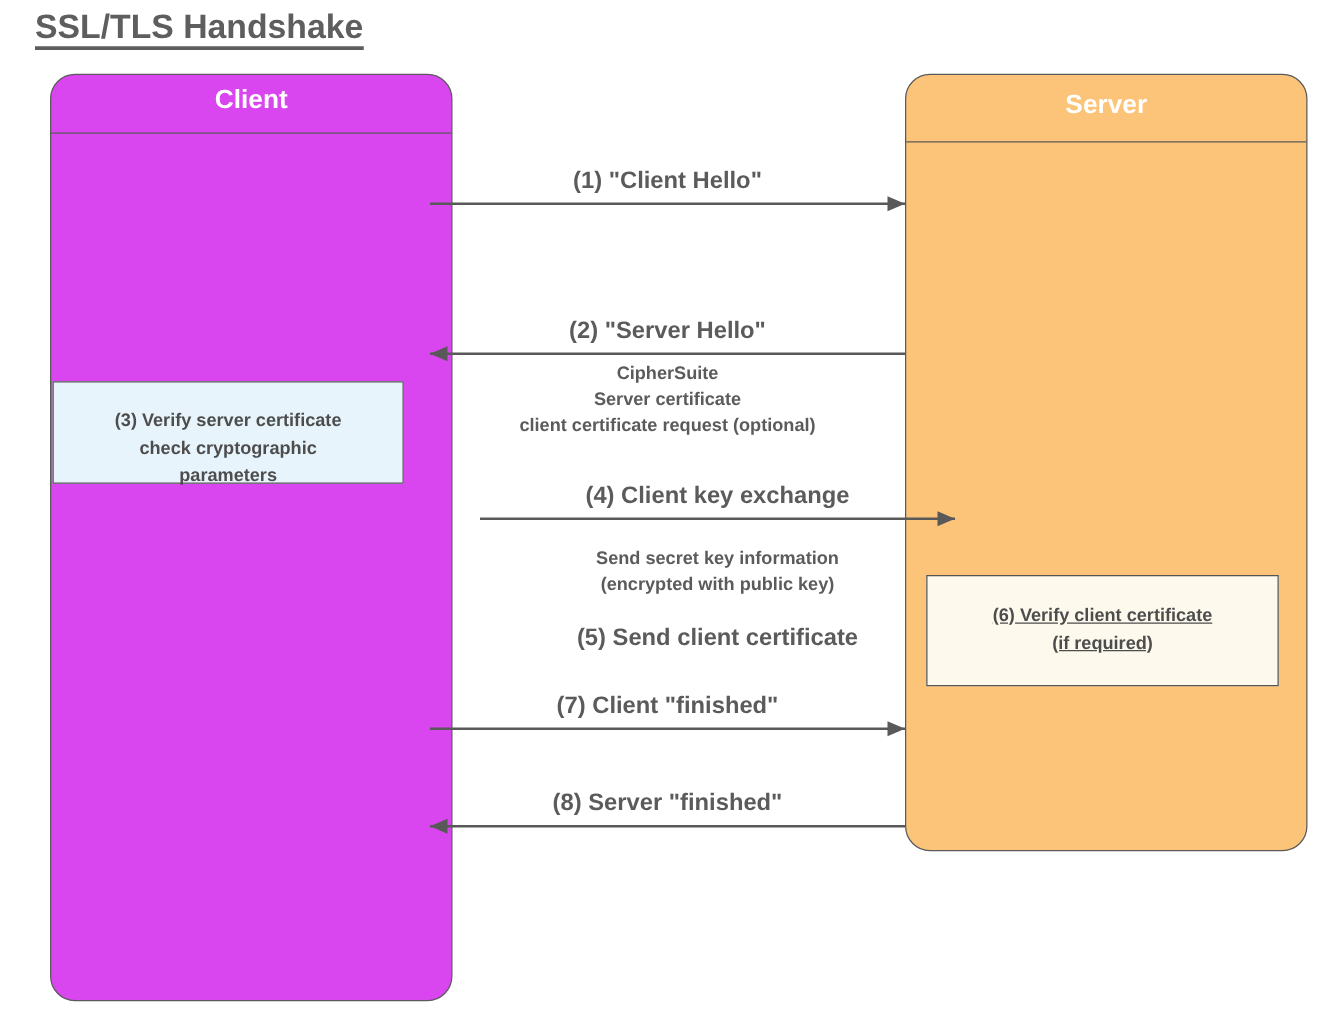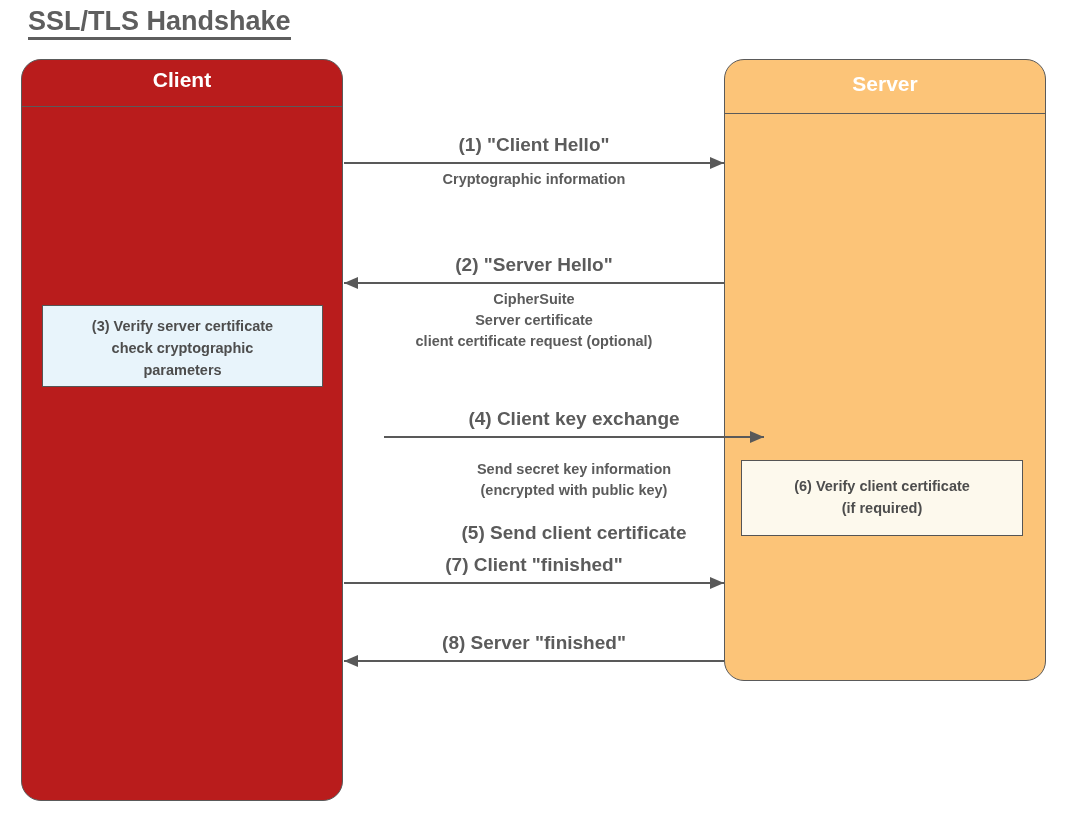--- a/index.html
+++ b/index.html
@@ -42,25 +42,25 @@
   }
 
   
   .lifeline {
     position: absolute;
     border: 1px solid #5a5a5a;
     border-radius: 20px;
     box-sizing: border-box;
   }
   .lifeline.client {
-    left: 21px;
+    left: 40px;
     top: 59px;
     width: 322px;
     height: 742px;
-    background: #b91c1c;
+    background: #d946ef;
   }
   .lifeline.server {
     left: 724px;
     top: 59px;
     width: 322px;
     height: 622px;
     background: #fcc478;
   }
 
   .lifeline-header {
@@ -87,38 +87,39 @@
   
   .note {
     position: absolute;
     box-sizing: border-box;
     border: 1px solid #555555;
     text-align: center;
     font-weight: bold;
     font-size: 14.5px;
     color: #4d4d4d;
     line-height: 1.5;
-    padding: 10px 12px;
+    padding: 21px 12px;
   }
   .note.client-note {
     left: 42px;
     top: 305px;
     width: 281px;
     height: 82px;
     background: #e8f4fb;
   }
   .note.server-note {
     left: 741px;
     top: 460px;
     width: 282px;
-    height: 76px;
+    height: 89px;
     background: #fdf9ed;
     display: flex;
     flex-direction: column;
     justify-content: center;
+    text-decoration: underline;
   }
   .note .note-line { display: block; }
 
   
   .message {
     position: absolute;
     left: 344px;
     width: 380px;
   }
   .msg-label {
@@ -187,35 +188,34 @@
     <span class="note-line">(6) Verify client certificate</span>
     <span class="note-line">(if required)</span>
   </div>
 
   <div class="message" style="top:133px;">
     <div class="msg-label msg-primary">(1) "Client Hello"</div>
     <div class="arrow">
       <div class="shaft"></div>
       <div class="head right"></div>
     </div>
-    <div class="msg-label msg-secondary">Cryptographic information</div>
   </div>
 
   <div class="message" style="top:253px;">
     <div class="msg-label msg-primary">(2) "Server Hello"</div>
     <div class="arrow">
       <div class="shaft"></div>
       <div class="head left"></div>
     </div>
     <div class="msg-label msg-secondary">CipherSuite</div>
     <div class="msg-label msg-secondary">Server certificate</div>
     <div class="msg-label msg-secondary">client certificate request (optional)</div>
   </div>
 
-  <div class="message" style="top:407px;padding-left:40px;">
+  <div class="message" style="top:385px;padding-left:40px;">
     <div class="msg-label msg-primary">(4) Client key exchange</div>
     <div class="arrow">
       <div class="shaft"></div>
       <div class="head right"></div>
     </div>
     <div class="msg-label msg-secondary" style="margin-top:16px;">Send secret key information</div>
     <div class="msg-label msg-secondary">(encrypted with public key)</div>
     <div class="msg-label msg-primary" style="margin-top:20px;">(5) Send client certificate</div>
   </div>
 

